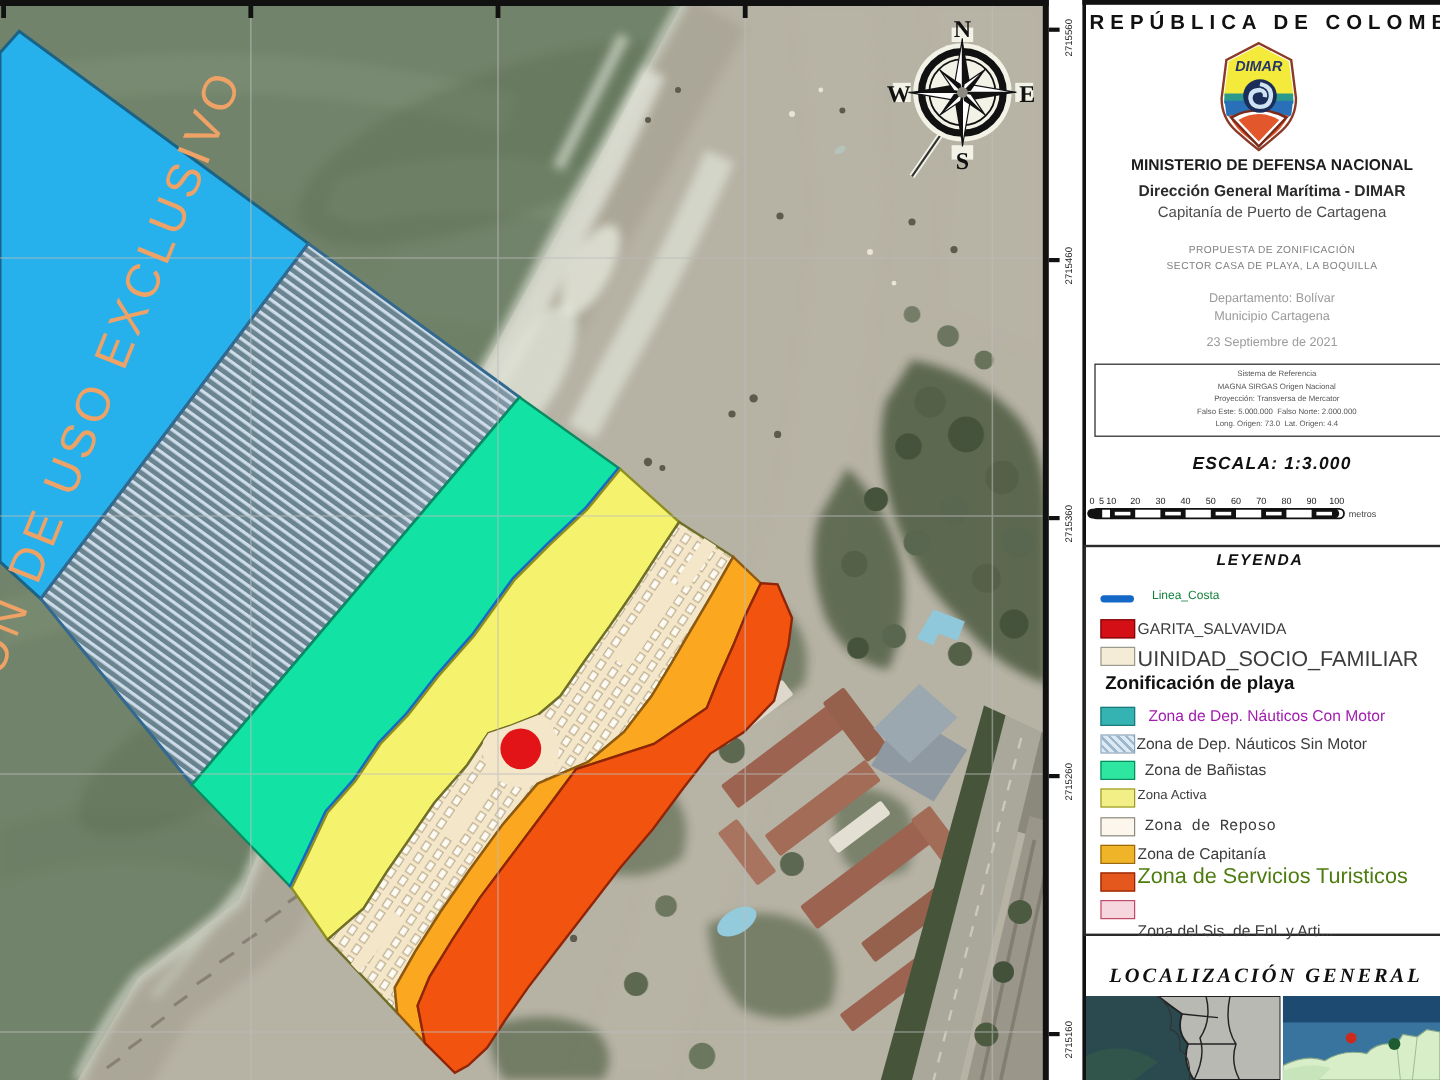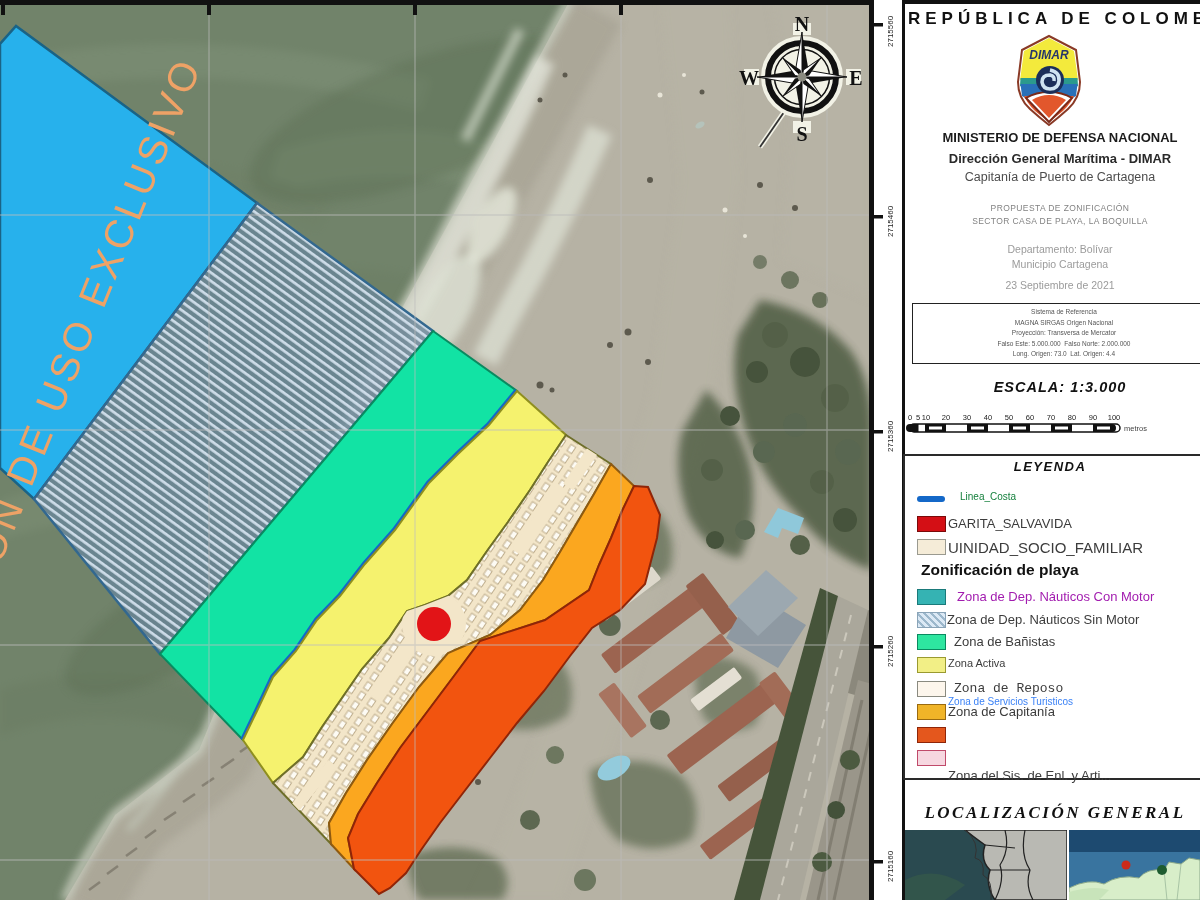--- a/index.html
+++ b/index.html
@@ -368,36 +368,36 @@
     </svg>
 
     <div style="position:absolute;left:1px;top:454px;width:330px;height:322px;border:2px solid #2a2a2a;"></div>
     <div style="position:absolute;left:8px;top:459px;width:280px;text-align:center;font-size:13px;font-weight:bold;font-style:italic;letter-spacing:1.5px;color:#111;">LEYENDA</div>
 
     <div style="position:absolute;left:15px;top:496px;width:28px;height:6px;background:#1468c8;border-radius:3px;"></div>
     <div style="position:absolute;left:46px;top:491px;font-size:10px;color:#15803d;white-space:nowrap;margin-left:12px;">Linea_Costa</div>
     <div style="position:absolute;left:15px;top:516px;width:27px;height:14px;background:#d40f15;border:1px solid #7a0a0a;"></div>
     <div style="position:absolute;left:46px;top:516px;font-size:13px;color:#3c3c3c;white-space:nowrap;">GARITA_SALVAVIDA</div>
     <div style="position:absolute;left:15px;top:539px;width:27px;height:14px;background:#f5ecd8;border:1px solid #9a9a90;"></div>
-    <div style="position:absolute;left:46px;top:539px;font-size:15px;color:#3c3c3c;white-space:nowrap;">UINIDAD_SOCIO_FAMILIAR</div>
+    <div style="position:absolute;left:46px;top:539px;font-size:18px;color:#3c3c3c;white-space:nowrap;">UINIDAD_SOCIO_FAMILIAR</div>
     <div style="position:absolute;left:19px;top:561px;font-size:15.5px;font-weight:bold;color:#111;white-space:nowrap;">Zonificación de playa</div>
     <div style="position:absolute;left:15px;top:589px;width:27px;height:14px;background:#35b3b3;border:1px solid #1a7a7a;"></div>
     <div style="position:absolute;left:55px;top:589px;font-size:13px;color:#a21caf;white-space:nowrap;">Zona de Dep. Náuticos Con Motor</div>
     <div style="position:absolute;left:15px;top:612px;width:27px;height:14px;border:1px solid #8aa4b8;background:repeating-linear-gradient(45deg,#dce9f5 0 3px,#9db8cc 3px 5px);"></div>
     <div style="position:absolute;left:45px;top:612px;font-size:13px;color:#3c3c3c;white-space:nowrap;">Zona de Dep. Náuticos Sin Motor</div>
     <div style="position:absolute;left:15px;top:634px;width:27px;height:14px;background:#2ee6a0;border:1px solid #0a8a60;"></div>
     <div style="position:absolute;left:52px;top:634px;font-size:13px;color:#3c3c3c;white-space:nowrap;">Zona de Bañistas</div>
     <div style="position:absolute;left:15px;top:657px;width:27px;height:14px;background:#f2ef86;border:1px solid #9a9a30;"></div>
     <div style="position:absolute;left:46px;top:657px;font-size:11px;color:#3c3c3c;white-space:nowrap;">Zona Activa</div>
     <div style="position:absolute;left:15px;top:681px;width:27px;height:14px;background:#fdf6ec;border:1px solid #8a8a80;"></div>
     <div style="position:absolute;left:52px;top:681px;font-size:13px;color:#3c3c3c;white-space:nowrap;font-family:Liberation Mono, monospace;">Zona de Reposo</div>
     <div style="position:absolute;left:15px;top:704px;width:27px;height:14px;background:#f0b428;border:1px solid #9a6a10;"></div>
     <div style="position:absolute;left:46px;top:704px;font-size:13px;color:#3c3c3c;white-space:nowrap;">Zona de Capitanía</div>
     <div style="position:absolute;left:15px;top:727px;width:27px;height:14px;background:#e4571d;border:1px solid #8f2508;"></div>
-    <div style="position:absolute;left:46px;top:696px;font-size:10px;color:#3b82f6;white-space:nowrap;">Zona de Servicios Turisticos</div>
+    <div style="position:absolute;left:46px;top:720px;font-size:18px;color:#4d7c0f;white-space:nowrap;">Zona de Servicios Turisticos</div>
     <div style="position:absolute;left:15px;top:750px;width:27px;height:14px;background:#f6d7e0;border:1.5px solid #c04a6a;"></div>
     <div style="position:absolute;left:46px;top:750px;font-size:13px;color:#3c3c3c;white-space:nowrap;margin-top:18px;">Zona del Sis. de Enl. y Arti...</div>
 
     <div style="position:absolute;left:8px;top:803px;width:290px;text-align:center;font-family:'Liberation Serif', serif;font-size:17px;font-weight:bold;font-style:italic;letter-spacing:2.5px;color:#111;white-space:nowrap;">LOCALIZACIÓN GENERAL</div>
 
     <svg style="position:absolute;left:3px;top:830px;" width="162" height="70" viewBox="0 0 162 70">
       <rect width="162" height="70" fill="#2a4a50"></rect>
       <path d="M0,50 Q30,35 60,55 L40,70 0,70 Z" fill="#35584a" opacity="0.8"></path>
       <path d="M60,0 L162,0 162,70 90,70 Q80,55 85,40 Q75,30 80,15 Q70,8 60,0 Z" fill="#b9b9b3" stroke="#222" stroke-width="1.5"></path>
       <path d="M100,0 Q105,20 95,35 Q100,50 90,70 M120,0 Q115,25 125,40 Q120,55 128,70 M80,15 L110,18 M85,40 L125,40" fill="none" stroke="#222" stroke-width="1.2"></path>

